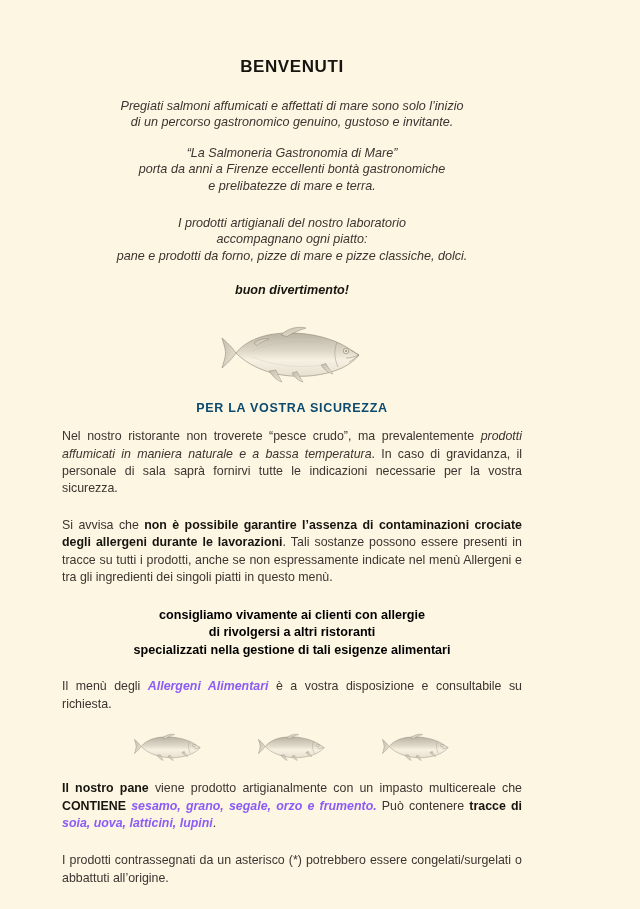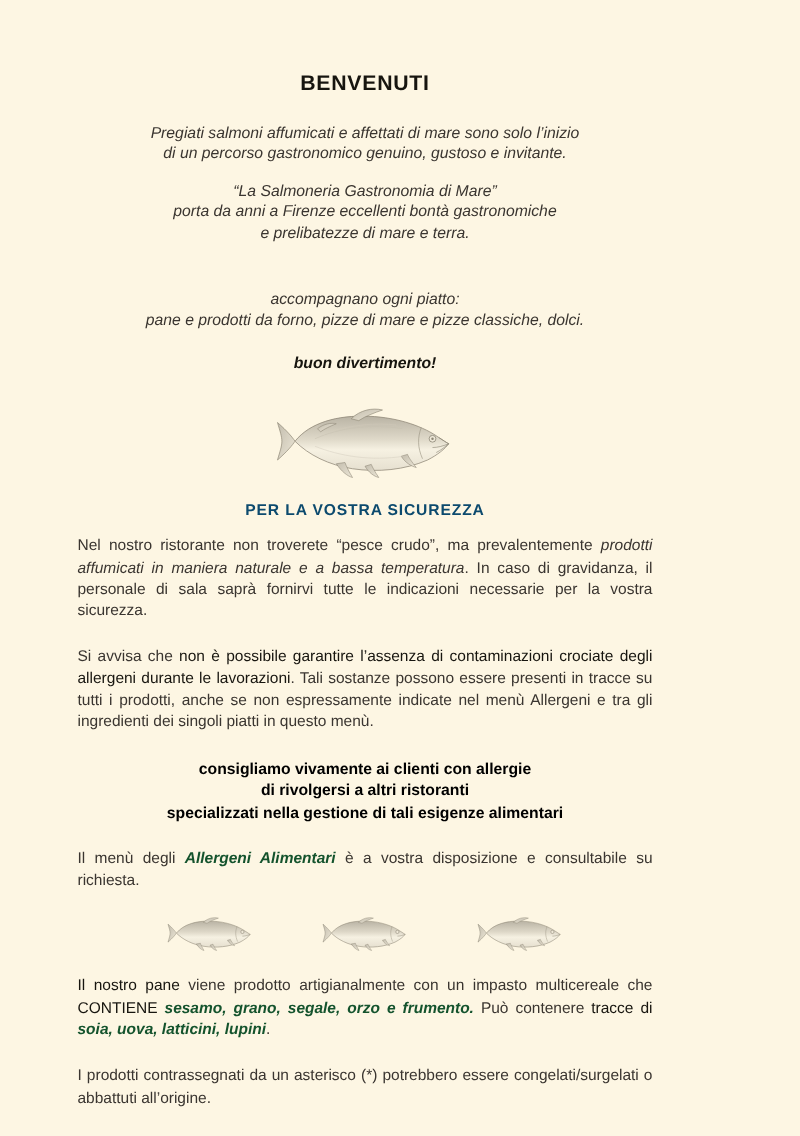--- a/index.html
+++ b/index.html
@@ -85,23 +85,23 @@
   .advice {
     text-align: center;
     font-size: 12.6px;
     line-height: 17.6px;
     font-weight: bold;
     color: #000000;
     margin: 0;
     padding-top: 20px;
   }
 
-  b, strong { font-weight: normal; color: #17150f; }
+  b, strong { font-weight: bold; color: #17150f; }
   i, em { font-style: italic; }
-  .bi { font-weight: bold; font-style: italic; color: #14532d; }
+  .bi { font-weight: bold; font-style: italic; color: #8b5cf6; }
 
   
   .fish-big-wrap {
     text-align: center;
     padding-top: 24px;
     line-height: 0;
   }
   .fish-row {
     display: flex;
     justify-content: center;
@@ -124,21 +124,21 @@
     <span>di un percorso gastronomico genuino, gustoso e invitante.</span>
   </p>
 
   <p class="intro intro-1">
     <span>“La Salmoneria Gastronomia di Mare”</span><br>
     <span>porta da anni a Firenze eccellenti bontà gastronomiche</span><br>
     <span>e prelibatezze di mare e terra.</span>
   </p>
 
   <p class="intro intro-3">
-    <br>
+    <span>I prodotti artigianali del nostro laboratorio</span><br>
     <span>accompagnano ogni piatto:</span><br>
     <span>pane e prodotti da forno, pizze di mare e pizze classiche, dolci.</span>
   </p>
 
 
   <p class="bdiv">buon divertimento!</p>
 
   <div class="fish-big-wrap">
     <svg class="fish-svg" width="150" height="64" viewBox="0 0 300 128" aria-hidden="true">
       <defs>

